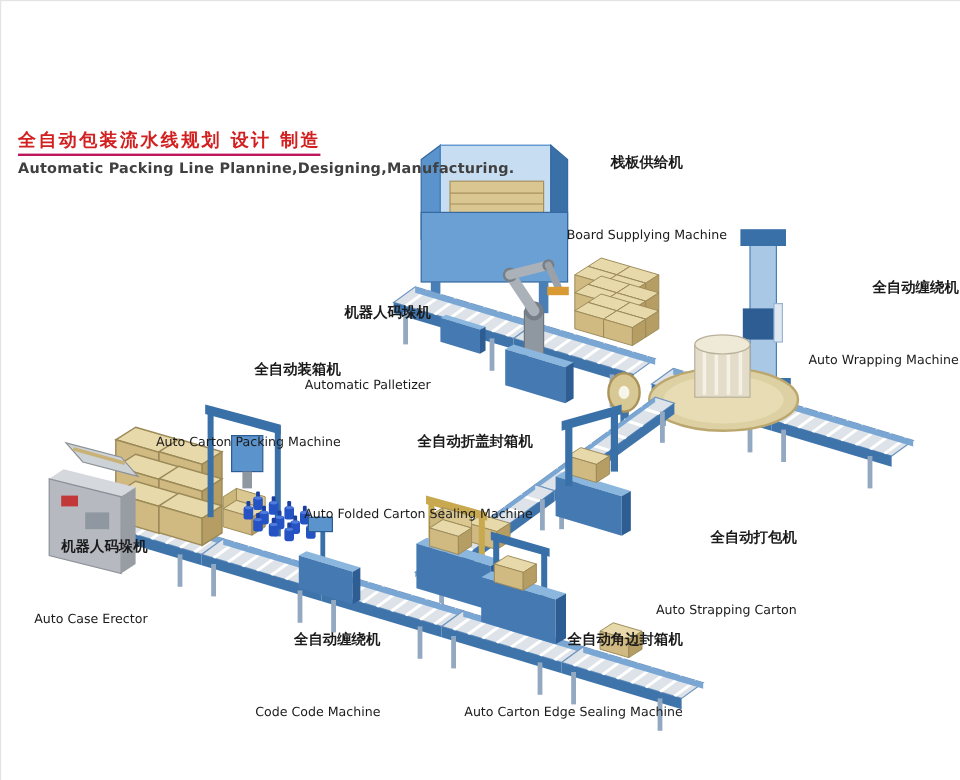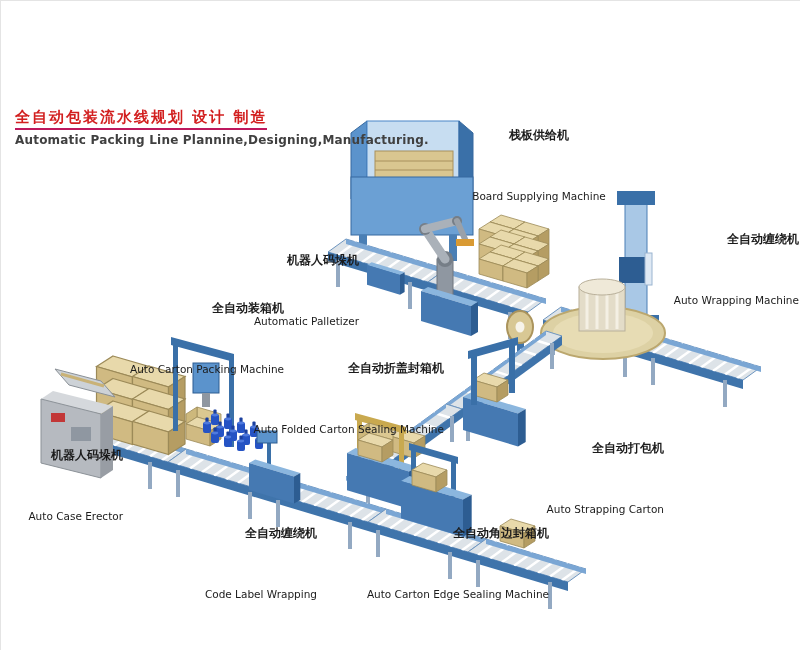--- a/index.html
+++ b/index.html
@@ -287,21 +287,21 @@
     <div class="en">Auto Case Erector</div>
   </div>
 
   <div class="lbl" style="left:518px;top:440px;width:145px;">
     <div class="zh">全自动打包机</div>
     <div class="en">Auto Strapping Carton</div>
   </div>
 
   <div class="lbl" style="left:186px;top:525px;width:130px;">
     <div class="zh">全自动缠绕机</div>
-    <div class="en">Code Label Wrapping</div>
-  </div>
-
-  <div class="lbl" style="left:348px;top:525px;width:200px;">
+    <div class="en">Code Code Machine</div>
+  </div>
+
+  <div class="lbl" style="left:368px;top:525px;width:200px;">
     <div class="zh">全自动角边封箱机</div>
     <div class="en">Auto Carton Edge Sealing Machine</div>
   </div>
 
 </div>
 
 </body></html>

